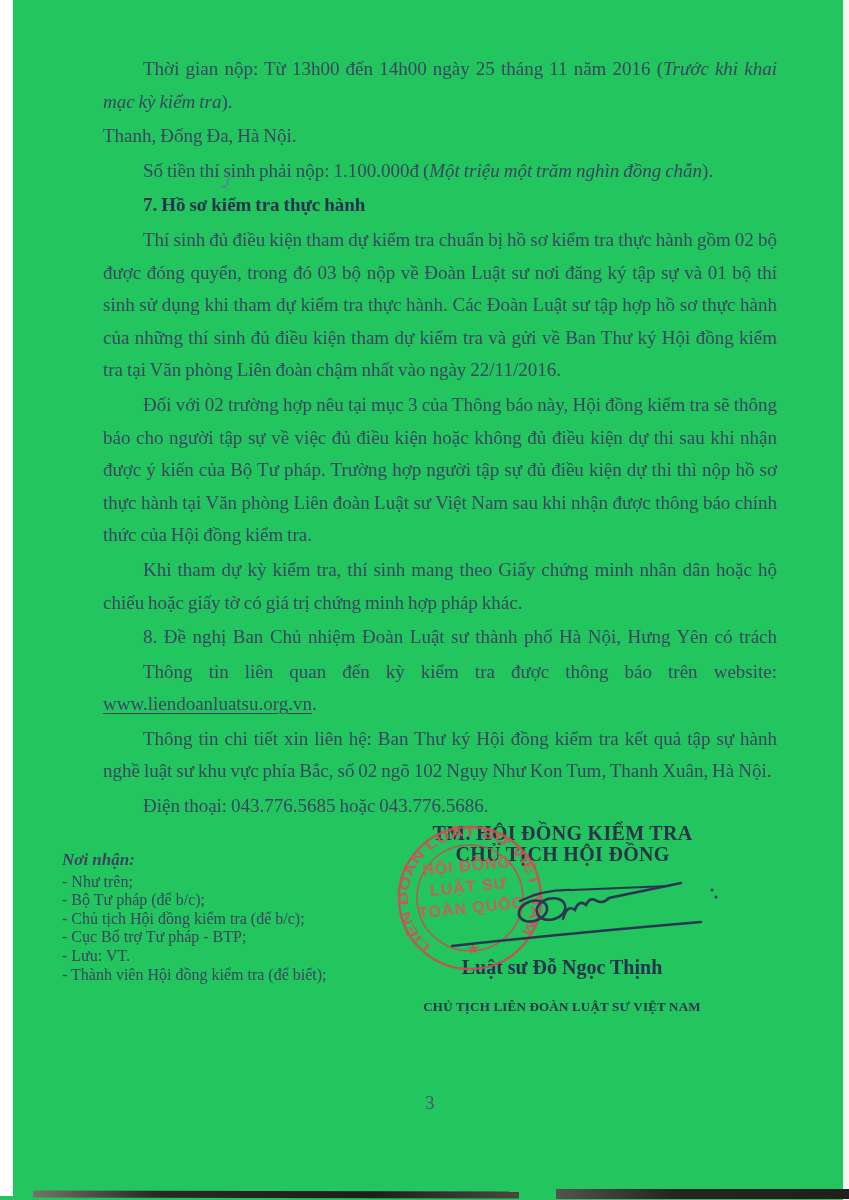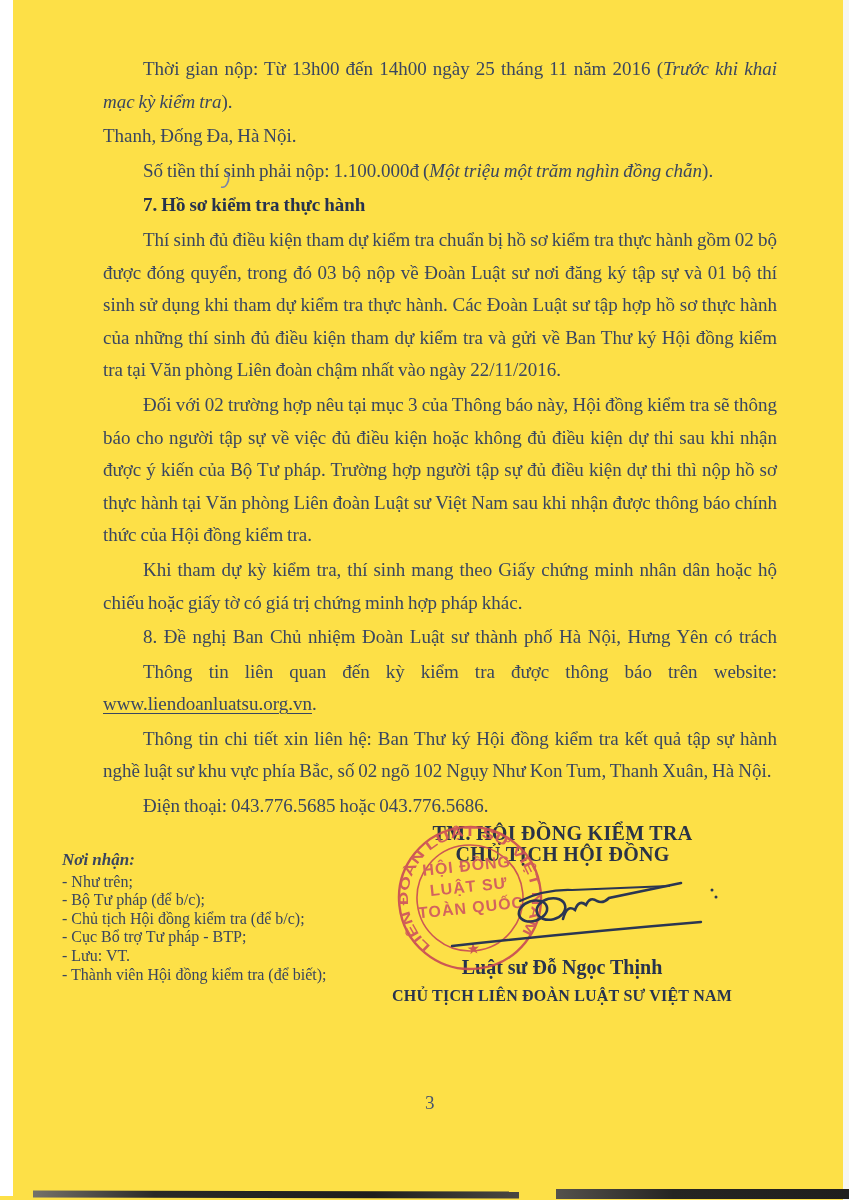--- a/index.html
+++ b/index.html
@@ -1,18 +1,18 @@
 <!DOCTYPE html>
 <html><head>
 <meta charset="utf-8">
 <style>
   html,body { margin:0; padding:0; background:#e8e8e6; }
   .page {
     position:relative; width:849px; height:1200px; margin:0 auto;
-    background:#fde047; overflow:hidden;
+    background:#22c55e; overflow:hidden;
     font-family:"Liberation Serif", serif;
   }
   .edge-left { position:absolute; left:0; top:0; width:13px; height:1196px; background:#ffffff; }
   .edge-right { position:absolute; right:0; top:0; width:6px; height:100%; background:#f6f6f3; }
 
   
   .body-text {
     position:absolute; left:103px; top:53px; width:674px;
     font-size:19px; line-height:32.6px; color:#3a4660;
     word-spacing:-0.8px;
@@ -29,21 +29,21 @@
   .sig-head {
     position:absolute; left:380px; top:823px; width:365px;
     text-align:center; font-weight:bold; font-size:20px; line-height:21px;
     color:#2a3347; letter-spacing:0.3px;
   }
   .signer {
     position:absolute; left:350px; top:956px; width:424px;
     text-align:center; color:#27334e;
   }
   .signer-name { font-size:20px; font-weight:bold; }
-  .signer-title { font-size:16px; font-weight:bold; margin-top:8px; letter-spacing:0.2px; }
+  .signer-title { font-size:13px; font-weight:bold; margin-top:20px; letter-spacing:0.2px; }
 
   
   .recipients {
     position:absolute; left:62px; top:851px;
     font-size:16px; line-height:18.6px; color:#39455f;
   }
   .recipients-header { font-weight:bold; font-style:italic; font-size:17px; margin-bottom:3px; }
 
   .page-number { position:absolute; left:425px; top:1092px; font-size:19px; color:#4a566e; }
 

